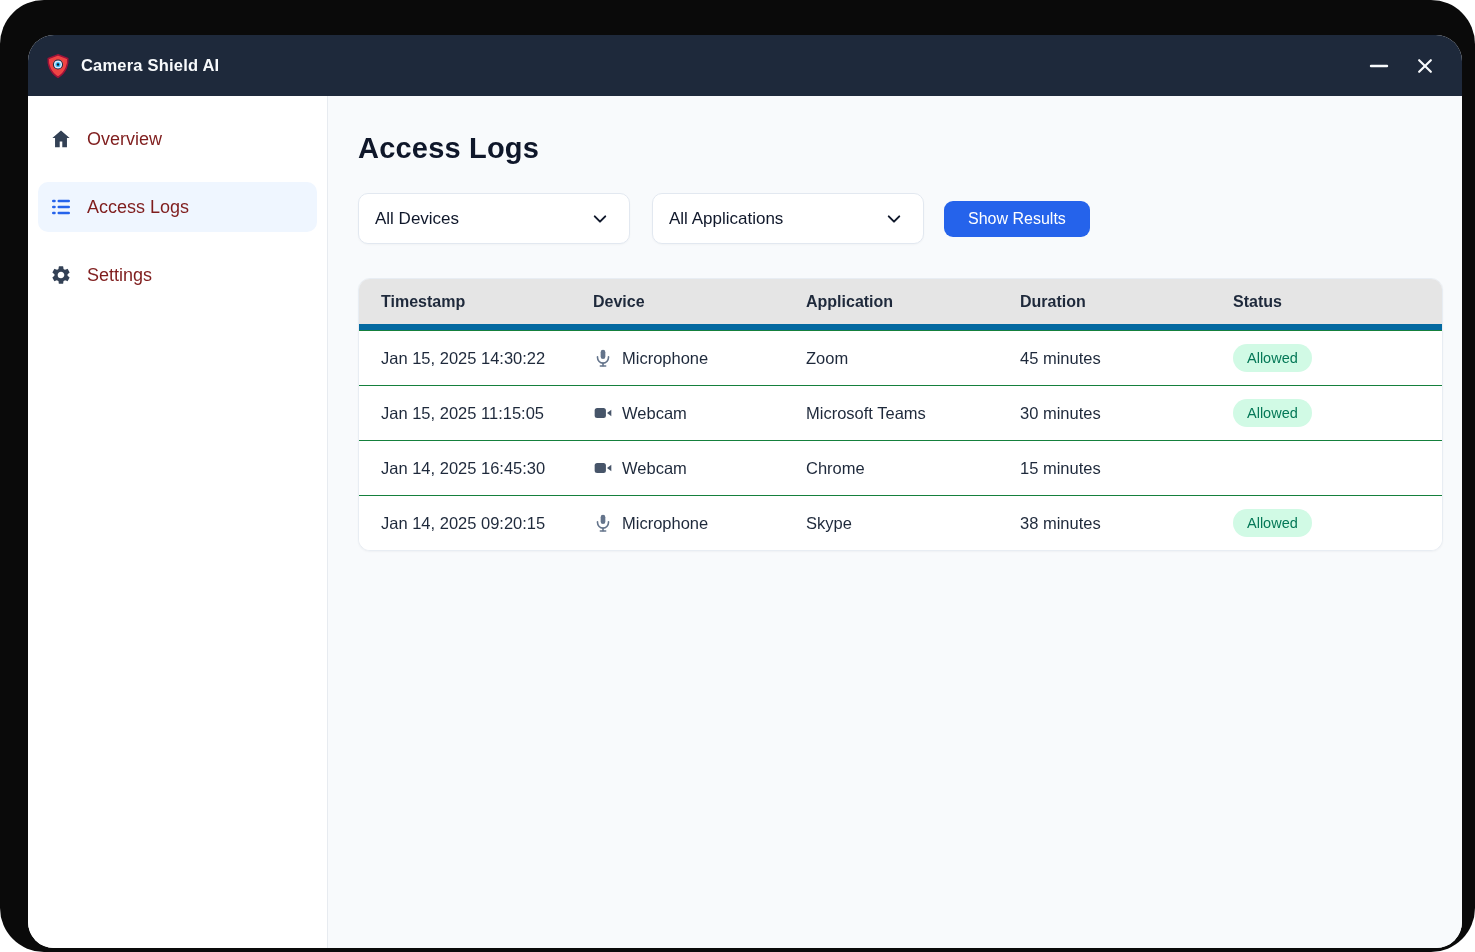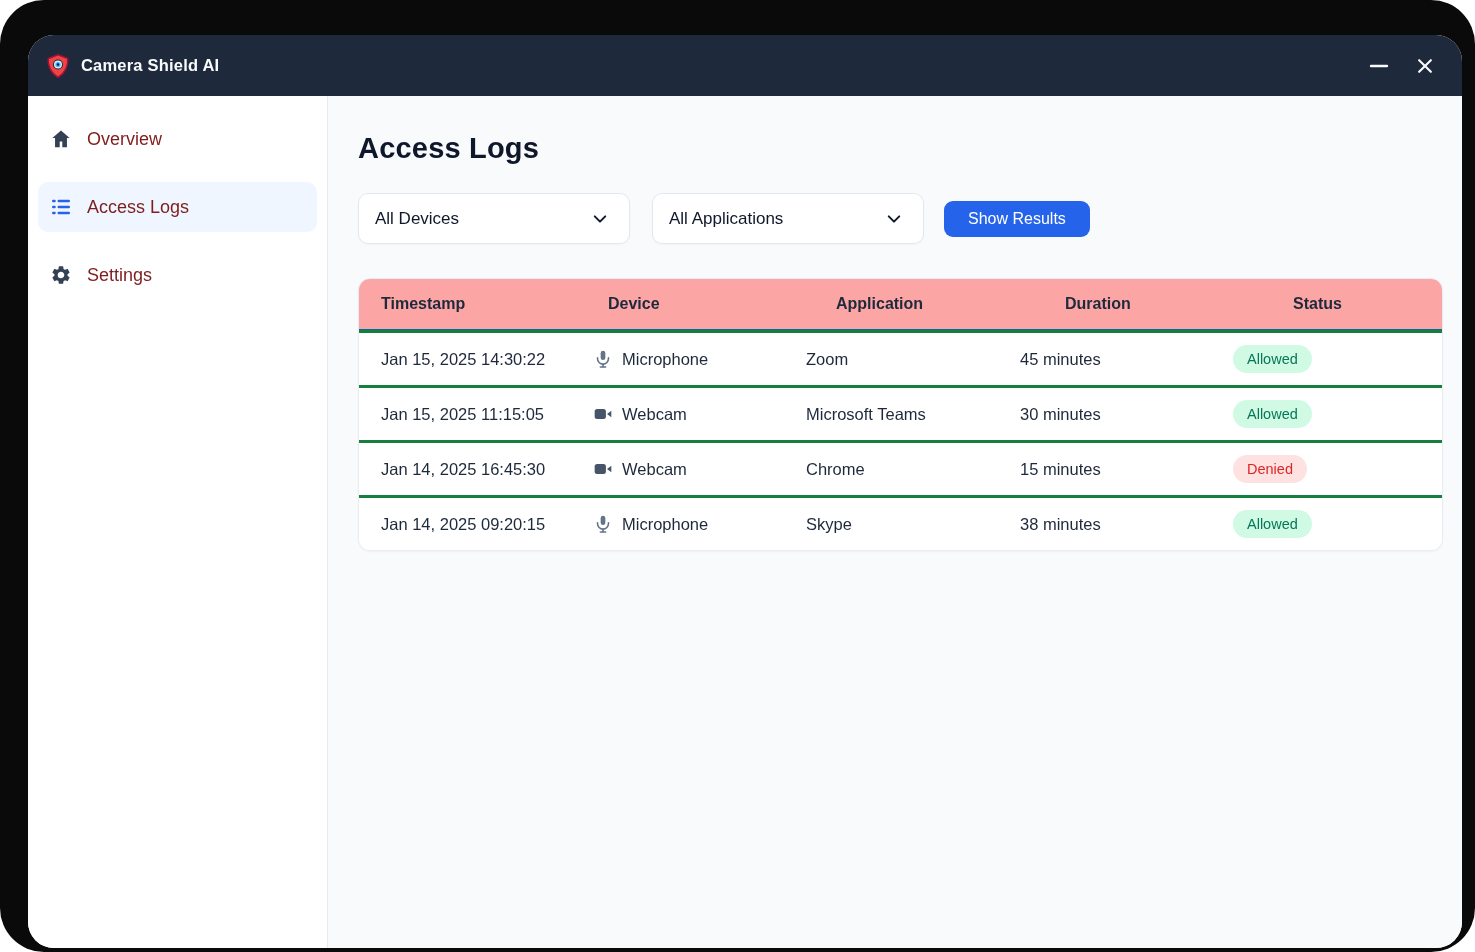--- a/index.html
+++ b/index.html
@@ -57,23 +57,23 @@
     background:#2563eb; color:#ffffff; font-size:16px; font-weight:500;
     border:none; border-radius:9px; cursor:pointer;
     font-family:"Liberation Sans", "DejaVu Sans", sans-serif;
   }
   
   .table {
     margin-top:34px; background:#ffffff; border:1px solid #e8edf3; border-radius:12px;
     overflow:hidden; box-shadow:0 1px 2px rgba(15,23,42,.04);
   }
   .tr { display:grid; grid-template-columns:212px 213px 214px 213px auto; align-items:center; }
-  .thead { height:51px; background:#fca5a5; border-bottom:1px solid #0369a1;gap:15px; }
+  .thead { height:51px; background:#e5e5e5; border-bottom:6px solid #0369a1; }
   .th { font-size:16px; font-weight:700; color:#1e293b; padding-left:22px; }
-  .row { height:55px; border-top:3px solid #15803d; background:#ffffff; }
+  .row { height:55px; border-top:1px solid #15803d; background:#ffffff; }
   .row:first-of-type { border-top:none; }
   .td { font-size:16.5px; color:#1e293b; padding-left:22px; display:flex; align-items:center; }
   .device-icons { display:inline-flex; margin-right:9px; }
   .device-icons svg { width:20px; height:20px; }
   .badge {
     display:inline-block; padding:6px 14px; border-radius:999px;
     font-size:14.5px; font-weight:500;
   }
   .badge.allowed { background:#d1fae5; color:#047857; }
   .badge.denied  { background:#fee2e2; color:#dc2626; }
@@ -233,23 +233,20 @@
 
               <svg viewBox="0 0 24 24" style="display: inline;">
                   <rect x="2" y="6" width="13.5" height="12" rx="3" fill="#475569"></rect>
                   <polygon points="22,8.2 16.8,12 22,15.8" fill="#475569"></polygon>
                 </svg>
             </span>
             <span>Webcam</span>
           </div>
           <div class="td">Chrome</div>
           <div class="td">15 minutes</div>
-          <div class="td">
-              <span class="badge denied">Denied</span>
-            </div>
         </div>
 
         <div class="tr row">
           <div class="td">Jan 14, 2025 09:20:15</div>
           <div class="td">
             <span class="device-icons">
               <svg viewBox="0 0 24 24" fill="none" stroke="#64748b" stroke-width="1.9" stroke-linecap="round" style="display: inline;">
                   <rect x="9.2" y="2.2" width="5.6" height="11" rx="2.8" fill="#64748b" stroke="none"></rect>
                   <path d="M18.6 10.5v1a6.6 6.6 0 0 1-13.2 0v-1"></path>
                   <line x1="12" y1="18.2" x2="12" y2="21.2"></line>

